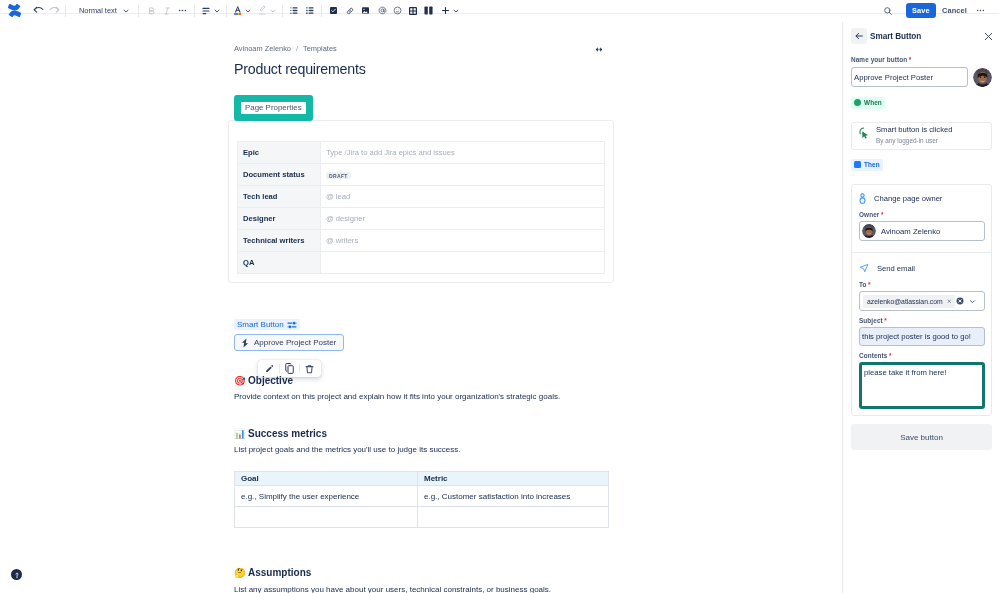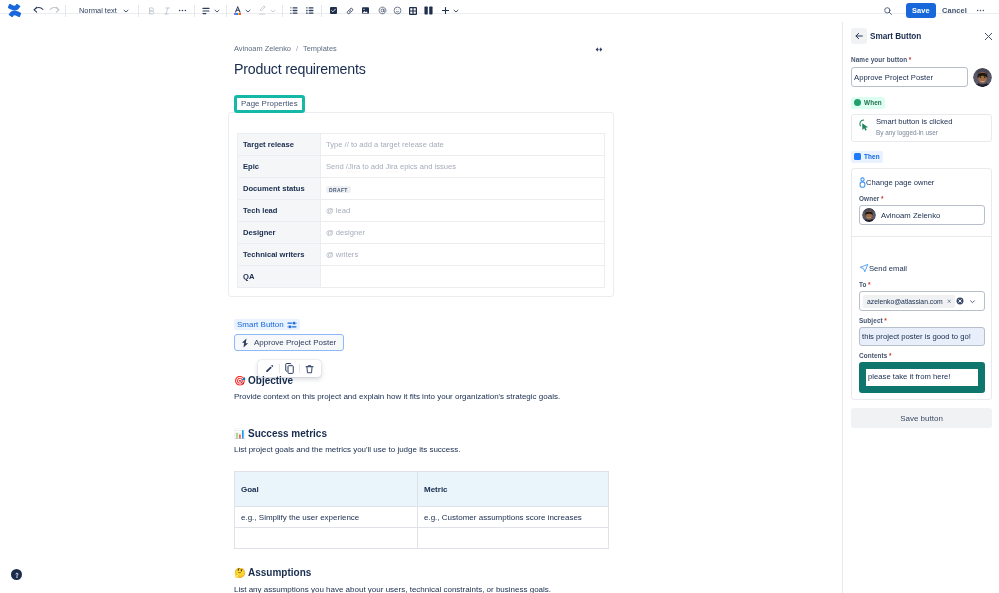--- a/index.html
+++ b/index.html
@@ -38,21 +38,21 @@
                 display:flex; align-items:center; gap:5px; white-space:nowrap;}
   .breadcrumb .sep { color:#8c9bb0; }
   .page-title { font-size:14.2px; font-weight:400; color:#172b4d; position:absolute; left:0; top:39px;
                 letter-spacing:-.2px; white-space:nowrap; line-height:16px;}
 
   .fullwidth-btn { position:absolute; left:591px; top:22px; width:16px; height:10px;
                    display:flex; align-items:center; justify-content:center; cursor:pointer;}
 
   
   .macro { position:absolute; left:-6px; top:73px; width:386px; }
-  .macro-tab { display:inline-block; border:3px solid #14b8a6;
+  .macro-tab { display:inline-block; border:7px solid #14b8a6;
                border-radius:3px; padding:0 4px; font-size:7.9px; color:#44546f; line-height:12px;
                background:#fff; position:relative; z-index:2; margin-left:6px;}
   .macro-body { border:1px solid #ebecf0; border-radius:3px; padding:20px 8px 8px; margin-top:-1px;
                 position:relative; }
 
   table.pp { width:100%; border-collapse:collapse; table-layout:fixed; }
   table.pp td { border:1px solid #ebedf0; height:22px; padding:0 5px; vertical-align:middle; font-size:7.6px;}
   table.pp td.k { width:83px; background:#f5f6f8; font-weight:700; color:#172b4d; }
   table.pp td.v { color:#a5acba; }
   .ph-gray { color:#a5acba; }
@@ -77,21 +77,21 @@
   .float-tb .ft-btn { width:15px; height:14px; display:flex; align-items:center; justify-content:center; cursor:pointer;}
   .float-tb .ft-sep { width:1px; height:9px; background:#e6e8ec; margin:0 2px; }
 
   
   h2.sec { font-size:10px; font-weight:700; color:#172b4d; margin:0; display:flex;
            align-items:center; gap:3px; line-height:11px; position:absolute; left:0; white-space:nowrap;}
   h2.sec .emoji { font-size:9.5px; line-height:1; width:11px; }
   p.body { font-size:8px; color:#172b4d; margin:0; line-height:11px; position:absolute; left:0; width:379px;}
 
   table.sm { width:374px; border-collapse:collapse; table-layout:fixed; position:absolute; left:0; }
-  table.sm th { border:1px solid #dfe2e8; background:#e9f5fb; height:35px; padding:0 6px;
+  table.sm th { border:1px solid #dfe2e8; background:#e9f5fb; height:14px; padding:0 6px;
                 text-align:left; font-size:8px; font-weight:700; color:#172b4d;}
   table.sm td { border:1px solid #dfe2e8; height:21px; padding:0 6px; font-size:8px; color:#172b4d;}
 
   
   .help-btn { position:absolute; left:11px; top:569px; width:11px; height:11px; border-radius:50%;
               background:#1c2b49; display:flex; align-items:center; justify-content:center; cursor:pointer; }
 
   
   .panel { position:absolute; right:0; top:22px; width:157px; bottom:0; background:#fff;
            border-left:1px solid #e7e9ed; padding:0 7px 0 8px; overflow:hidden;}
@@ -109,37 +109,37 @@
   .avatar { width:19px; height:19px; border-radius:50%; flex:0 0 19px; overflow:hidden; position:relative;
             display:block;}
 
   .chip { display:inline-flex; align-items:center; gap:3px; border-radius:2px; padding:0 3px;
           font-size:6.4px; font-weight:700; letter-spacing:.1px; height:12px; }
   .chip.when { background:#dcfff1; color:#216e4e; }
   .chip.then { background:#e9f2ff; color:#0c66e4; }
   .dot-green { width:7px; height:7px; border-radius:50%; background:#22a06b; flex:0 0 7px;}
   .sq-blue { width:7px; height:7px; border-radius:1.5px; background:#1d7afc; flex:0 0 7px;}
 
-  .card { border:1px solid #e8eaee; border-radius:3px; margin-top:5px; }
+  .card { border:1px solid #e8eaee; border-radius:3px; margin-top:13px; }
   .trigger { display:flex; align-items:flex-start; gap:6px; padding:2px 7px 4px 6px; }
   .trigger .t-title { font-size:7.6px; color:#172b4d; line-height:10px; }
   .trigger .t-sub { font-size:6.4px; color:#7a869a; margin-top:2px; line-height:8px;}
 
   .action { padding:6px 6px 8px 7px; }
   .action + .action { border-top:1px solid #e8eaee; }
-  .action-head { display:flex; align-items:center; gap:0; height:14px; margin-bottom:6px; }
+  .action-head { display:flex; align-items:center; gap:8px; height:14px; margin-bottom:6px; }
   .action-head .a-title { font-size:7.6px; color:#172b4d; }
   .fgroup { margin-top:6px; }
   .fgroup .field-label { display:block; margin-bottom:3px; }
   .subject-input { border:1px solid #b7bfca; background:#e8eefa; }
-  .textarea { border:7px solid #0f766e; border-radius:3px; height:31px; padding:3px 2px;
+  .textarea { border:3px solid #0f766e; border-radius:3px; height:47px; padding:3px 2px;
               font-size:7.7px; color:#172b4d; background:#fff; line-height:10px;}
   .token { display:inline-flex; align-items:center; gap:4px; background:#f0f1f3; border-radius:2px;
            padding:0 4px; font-size:6.8px; color:#172b4d; height:13px;}
-  .save-button-cta { margin-top:8px; height:20px; background:#f1f2f4; border-radius:3px;
+  .save-button-cta { margin-top:8px; height:26px; background:#f1f2f4; border-radius:3px;
                      display:flex; align-items:center; justify-content:center;
                      font-size:8px; color:#3d4b66; cursor:pointer; }
 </style>
 </head>
 <body>
 
 <div class="app">
 
   <div class="toolbar">
     <div class="tb-item" style="left:8px;">
@@ -337,26 +337,22 @@
         <span>Templates</span>
       </div>
       <div class="page-title">Product requirements</div>
 
       <div class="macro">
         <div class="macro-tab">Page Properties</div>
         <div class="macro-body">
           <table class="pp">
             <tbody id="pp-rows">
                 <tr>
-                  <td class="k">Target release</td>
-                  <td class="v">Type // to add a target release date</td>
-                </tr>
-                <tr>
                   <td class="k">Epic</td>
-                  <td class="v"><span class="ph-gray">Send </span><span class="ph-gray squiggle">/Jira</span><span class="ph-gray"> to add </span><span class="ph-gray squiggle">Jira</span><span class="ph-gray"> epics and issues</span></td>
+                  <td class="v"><span class="ph-gray">Type </span><span class="ph-gray squiggle">/Jira</span><span class="ph-gray"> to add </span><span class="ph-gray squiggle">Jira</span><span class="ph-gray"> epics and issues</span></td>
                 </tr>
                 <tr>
                   <td class="k">Document status</td>
                   <td class="v"><span class="lozenge">DRAFT</span></td>
                 </tr>
                 <tr>
                   <td class="k">Tech lead</td>
                   <td class="v">@ lead</td>
                 </tr>
                 <tr>
@@ -435,21 +431,21 @@
             </colgroup>
             <thead>
               <tr>
                 <th>Goal</th>
                 <th>Metric</th>
               </tr>
             </thead>
             <tbody>
               <tr>
                 <td>e.g., Simplify the user experience</td>
-                <td>e.g., Customer assumptions score increases</td>
+                <td>e.g., Customer satisfaction into increases</td>
               </tr>
               <tr>
                 <td></td>
                 <td></td>
               </tr>
             </tbody>
           </table>
           <h2 class="sec" style="top: 545px;">
             <span class="emoji">🤔</span>
             <span>Assumptions</span>
@@ -563,21 +559,21 @@
                     <path d="M14.8 26.2c3 2.6 7.4 2.6 10.4 0-1.2 3.6-9.2 3.6-10.4 0z" fill="#efe7e2"></path>
                     <path d="M11.5 31.5c2.5 4 14.5 4 17 0 2.5 1.6 4 4.5 4 8.5h-25c0-4 1.5-6.9 4-8.5z" fill="#22202c"></path>
                   </g>
                 </svg>
               </span>
               <span>Avinoam Zelenko</span>
             </div>
           </div>
         </div>
 
-        <div class="action" style="padding-top:24px;padding-bottom:6px">
+        <div class="action" style="padding-top:8px;padding-bottom:6px">
           <div class="action-head">
             <svg width="10" height="10" viewBox="0 0 22 22" fill="none" stroke="#4596f5" stroke-width="1.9" stroke-linejoin="round">
               <path d="M19.4 3.1 2.8 9.4l7.1 2.9 2.9 7z"></path>
             </svg>
             <span class="a-title">Send email</span>
           </div>
           <div class="fgroup">
             <span class="field-label">
               <span>To</span><span class="req">*</span>
             </span>

